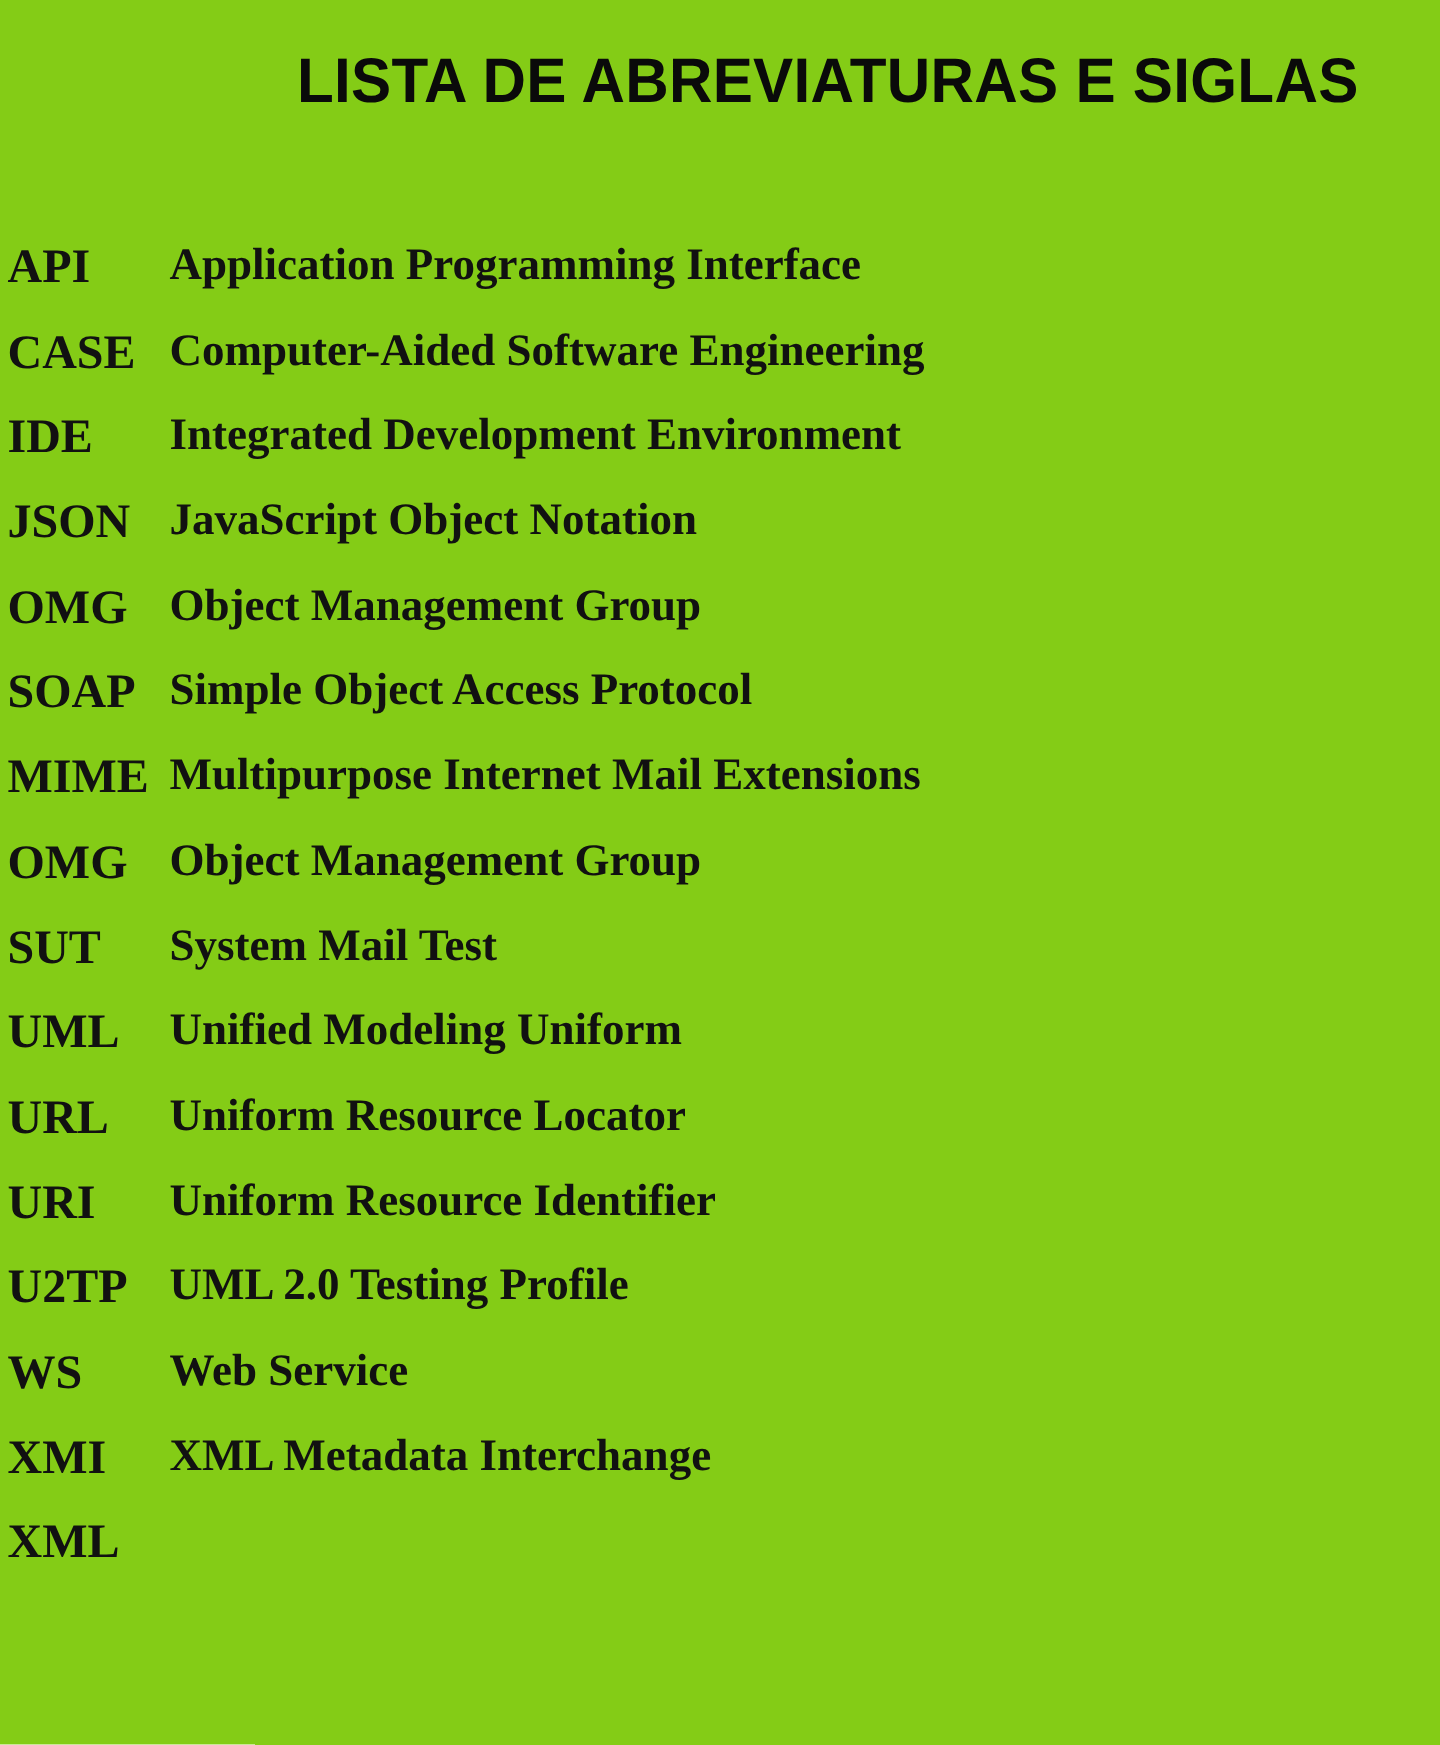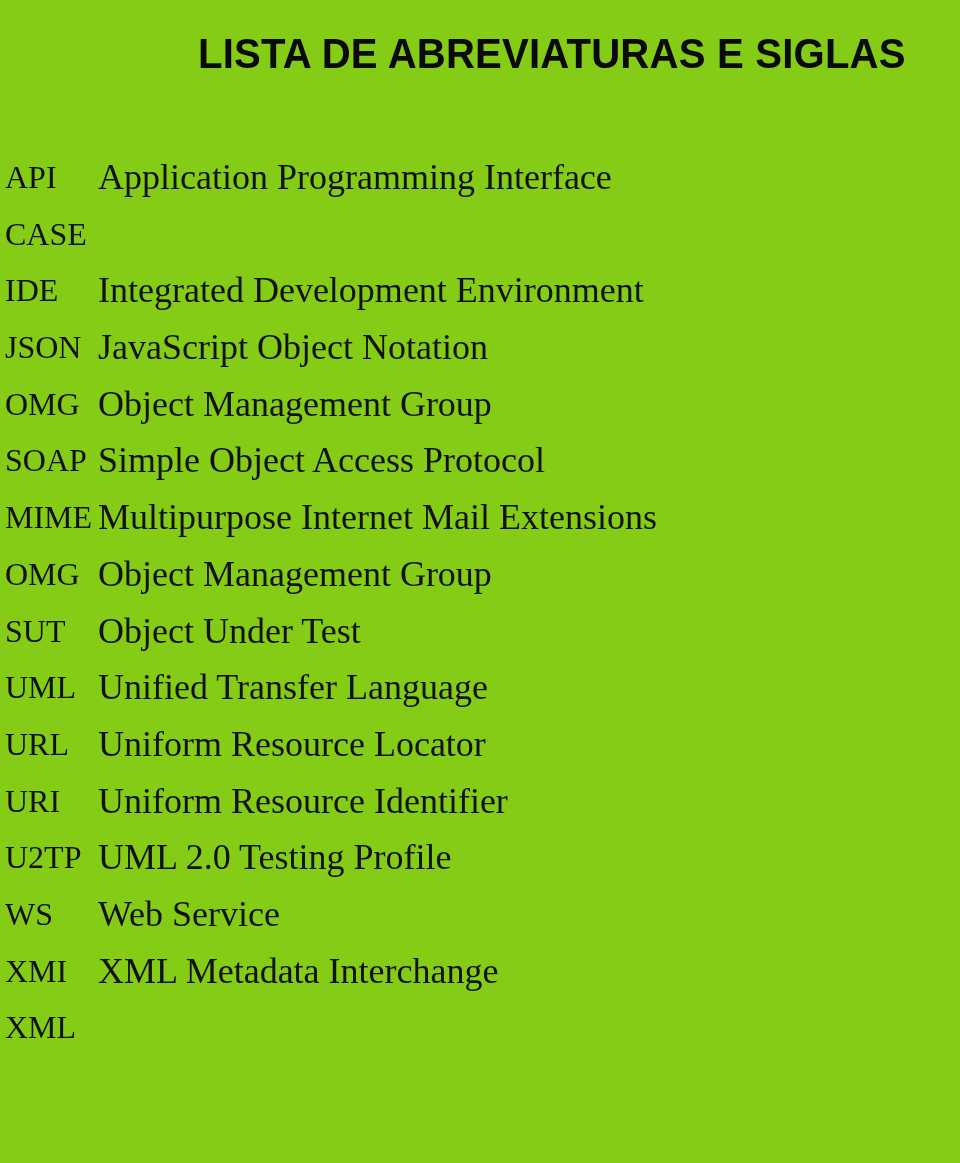--- a/index.html
+++ b/index.html
@@ -46,59 +46,61 @@
     position: absolute;
     left: 0px;
     top: 158px;
     width: 960px;
   }
 
   .abbrev-row {
     position: relative;
     height: 56.7px;
     width: 100%;
+    font-weight: bold;
   }
 
   .abbrev-term {
     position: absolute;
     left: 5px;
     top: 0;
     width: 104px;
     font-size: 32px;
     line-height: 38px;
     white-space: nowrap;
     color: #111111;
   }
 
   .abbrev-def {
     position: absolute;
-    left: 98px;
+    left: 113px;
     top: 0;
     right: 0;
-    font-size: 36px;
+    font-size: 30px;
     line-height: 38px;
     white-space: nowrap;
     color: #111111;
   }
 </style>
 </head>
 <body>
 
 <div id="page">
 
   <h1 id="page-title">LISTA DE ABREVIATURAS E SIGLAS</h1>
 
   <div id="abbrev-list">
 
   <div class="abbrev-row">
         <span class="abbrev-term">API</span>
         <span class="abbrev-def">Application Programming Interface</span>
       </div>
       <div class="abbrev-row">
         <span class="abbrev-term">CASE</span>
+        <span class="abbrev-def">Computer-Aided Software Engineering</span>
       </div>
       <div class="abbrev-row">
         <span class="abbrev-term">IDE</span>
         <span class="abbrev-def">Integrated Development Environment</span>
       </div>
       <div class="abbrev-row">
         <span class="abbrev-term">JSON</span>
         <span class="abbrev-def">JavaScript Object Notation</span>
       </div>
       <div class="abbrev-row">
@@ -112,25 +114,25 @@
       <div class="abbrev-row">
         <span class="abbrev-term">MIME</span>
         <span class="abbrev-def">Multipurpose Internet Mail Extensions</span>
       </div>
       <div class="abbrev-row">
         <span class="abbrev-term">OMG</span>
         <span class="abbrev-def">Object Management Group</span>
       </div>
       <div class="abbrev-row">
         <span class="abbrev-term">SUT</span>
-        <span class="abbrev-def">Object Under Test</span>
+        <span class="abbrev-def">System Mail Test</span>
       </div>
       <div class="abbrev-row">
         <span class="abbrev-term">UML</span>
-        <span class="abbrev-def">Unified Transfer Language</span>
+        <span class="abbrev-def">Unified Modeling Uniform</span>
       </div>
       <div class="abbrev-row">
         <span class="abbrev-term">URL</span>
         <span class="abbrev-def">Uniform Resource Locator</span>
       </div>
       <div class="abbrev-row">
         <span class="abbrev-term">URI</span>
         <span class="abbrev-def">Uniform Resource Identifier</span>
       </div>
       <div class="abbrev-row">

